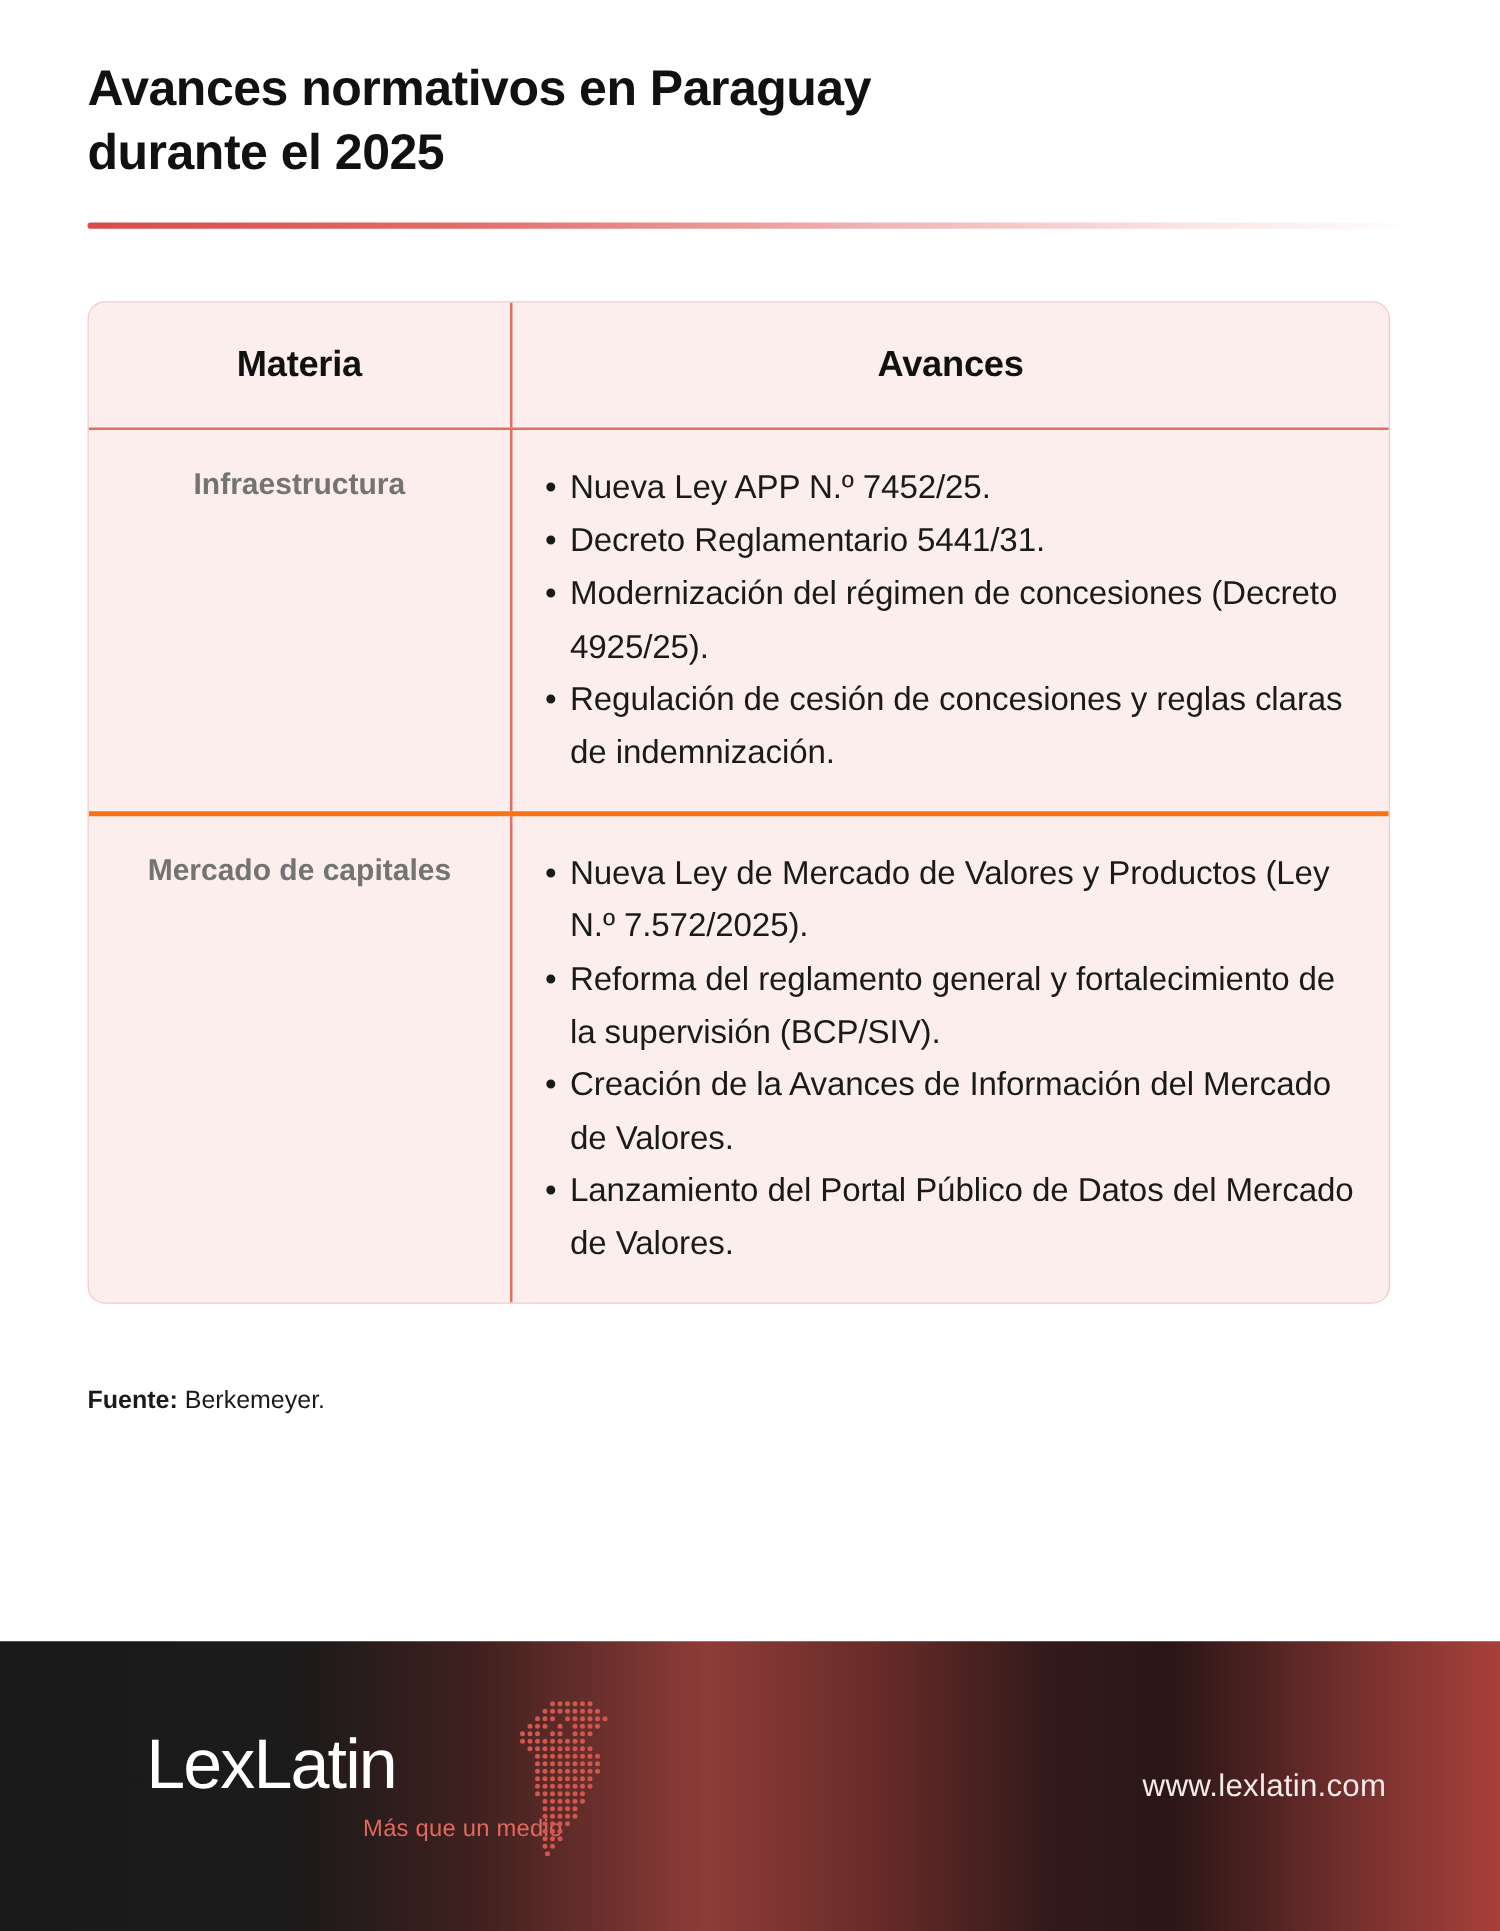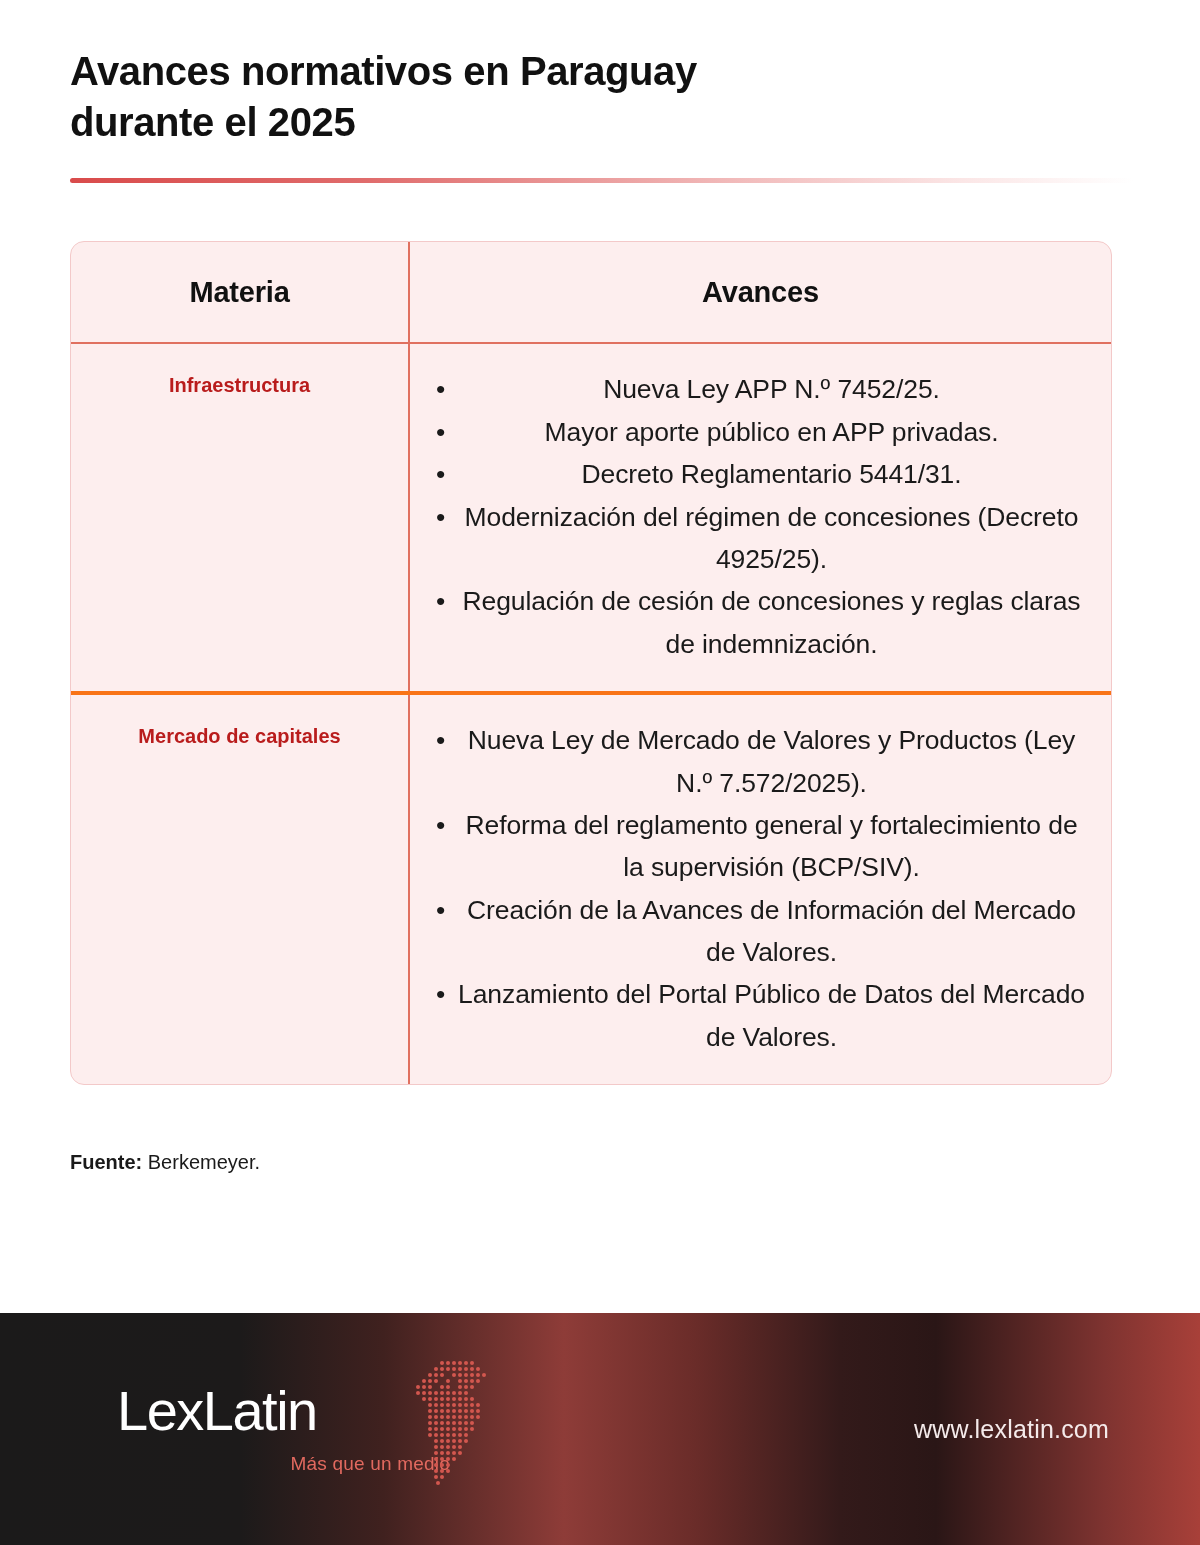--- a/index.html
+++ b/index.html
@@ -65,21 +65,20 @@
     box-sizing: border-box;
     border-right: 2px solid #e0705f;
     display: flex;
     justify-content: center;
     padding: 16px 18px;
   }
   .cell-avances {
     flex: 1;
     box-sizing: border-box;
     padding: 0 24px;
-    text-align: center;
   }
 
   .thead .cell-materia,
   .thead .cell-avances {
     align-items: center;
     justify-content: center;
     display: flex;
     height: 100px;
   }
   .th-text {
@@ -89,23 +88,23 @@
     font-stretch: condensed;
     letter-spacing: -0.2px;
   }
 
   .trow.data .cell-materia {
     align-items: flex-start;
     padding-top: 28px;
     padding-bottom: 28px;
   }
   .materia-text {
-    font-size: 20px;
+    font-size: 24px;
     font-weight: bold;
-    color: #b91c1c;
+    color: #737373;
     line-height: 1.36;
     font-stretch: condensed;
   }
 
   .trow.data .cell-avances {
     padding-top: 24px;
     padding-bottom: 26px;
   }
   ul.bullets {
     list-style: none;
@@ -211,21 +210,20 @@
       </div>
     </div>
 
     <div class="trow data">
       <div class="cell-materia">
         <span class="materia-text">Infraestructura</span>
       </div>
       <div class="cell-avances">
         <ul class="bullets">
           <li>Nueva Ley APP N.º 7452/25.</li>
-          <li>Mayor aporte público en APP privadas.</li>
           <li>Decreto Reglamentario 5441/31.</li>
           <li>Modernización del régimen de concesiones (Decreto 4925/25).</li>
           <li>Regulación de cesión de concesiones y reglas claras de indemnización.</li>
         </ul>
       </div>
     </div>
 
     <div class="trow data">
       <div class="cell-materia">
         <span class="materia-text">Mercado de capitales</span>

